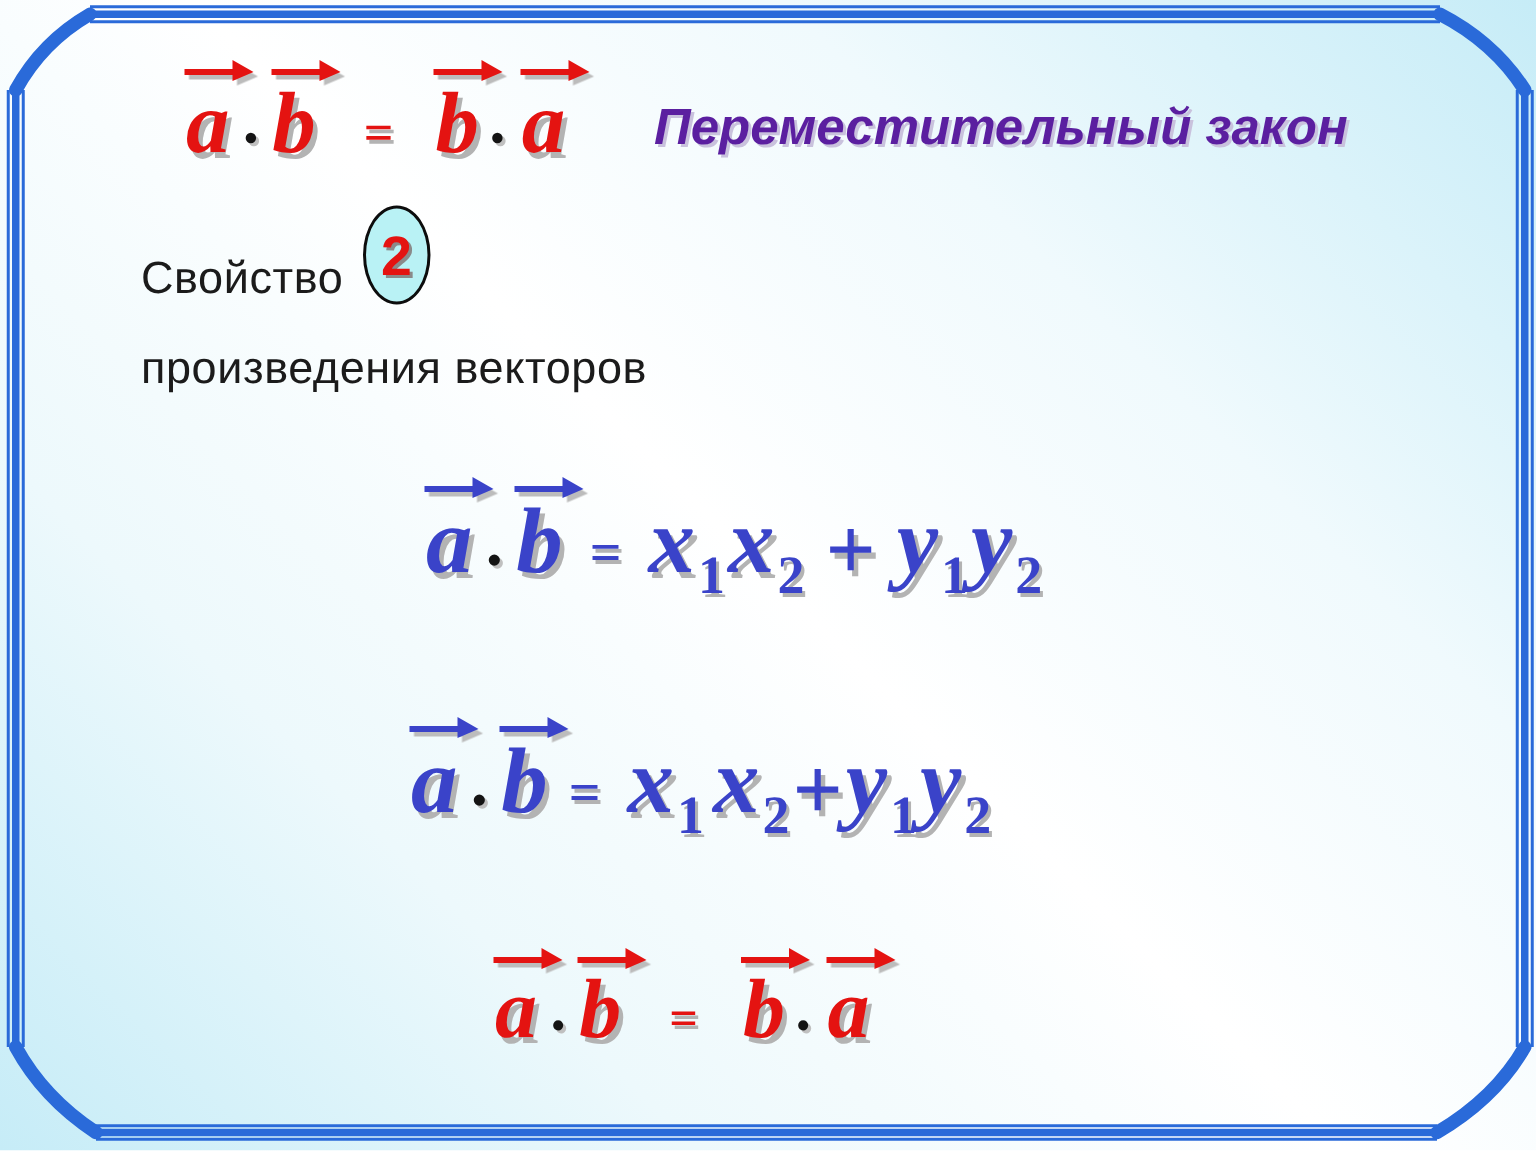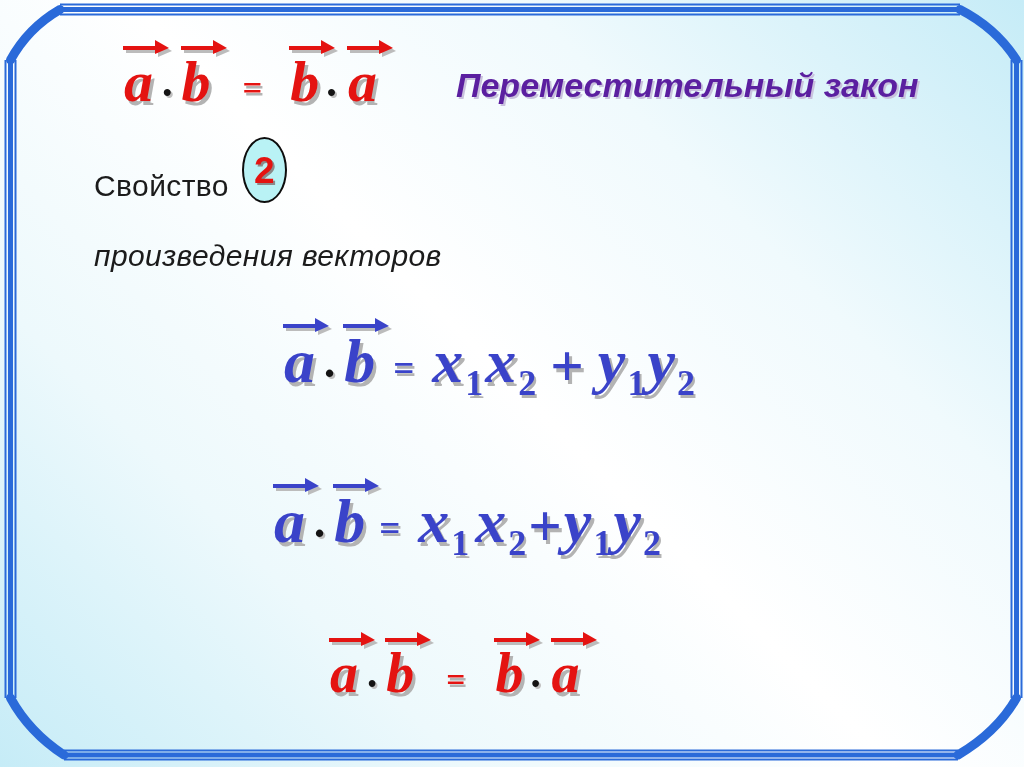--- a/index.html
+++ b/index.html
@@ -50,32 +50,31 @@
     transform:translateY(0.08em);text-shadow:3px 4px 0 #b3b3b3;
   }
   .m2{margin-left:2px}.m6{margin-left:6px}.m8{margin-left:8px}.m10{margin-left:10px}
   .m12{margin-left:12px}.m14{margin-left:14px}.m18{margin-left:18px}.m28{margin-left:28px}.m30{margin-left:30px}.m32{margin-left:32px}
 
   
   .law-label{
     position:absolute;left:436px;top:66px;
     font-size:34px;font-weight:bold;font-style:italic;color:#5b1fa0;
     text-shadow:2px 2px 0 #c9c2dd;
-    margin-left:20px;
   }
 
   
   .stmt-line1{
     position:absolute;left:94px;top:137px;height:66px;
     display:flex;align-items:flex-end;gap:13px;
     font-size:30px;color:#1b1b1b;letter-spacing:0.4px;
   }
   .stmt-line2{
-    position:absolute;left:94px;top:239px;
-    font-size:30px;color:#1b1b1b;letter-spacing:0.4px;font-style:italic;
+    position:absolute;left:94px;top:229px;
+    font-size:30px;color:#1b1b1b;letter-spacing:0.4px;
   }
   .badge{
     box-sizing:border-box;width:45px;height:66px;border:2.5px solid #0d0d0d;
     border-radius:50%;background:#b9f2f5;
     display:flex;align-items:center;justify-content:center;flex:0 0 auto;
   }
   .badge-num{
     font-size:37px;font-weight:bold;color:#e41311;
     text-shadow:2px 2px 0 #8a8a8a;line-height:1;
   }

